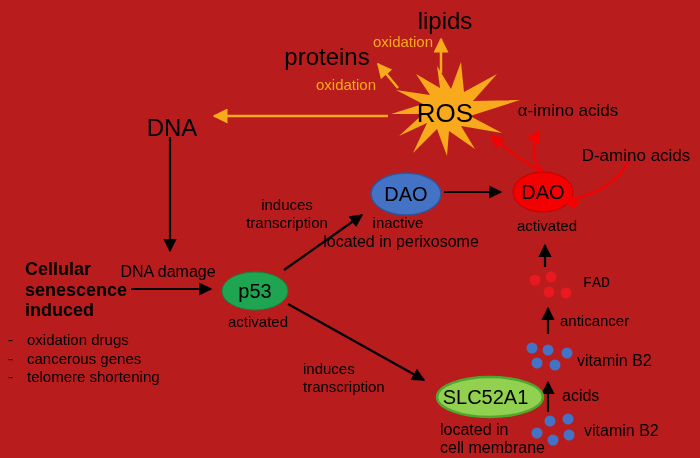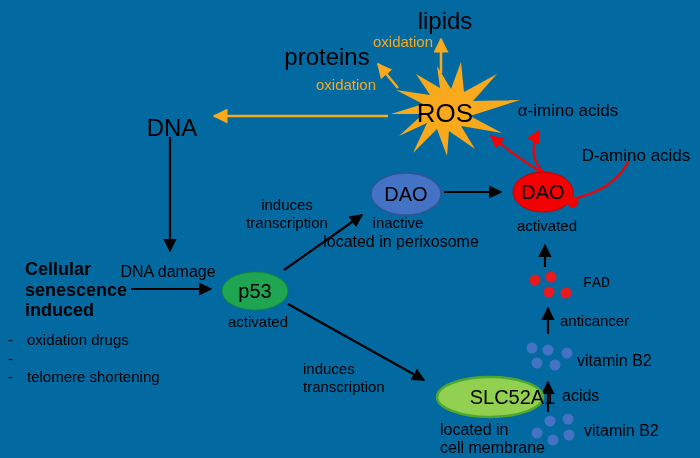--- a/index.html
+++ b/index.html
@@ -1,17 +1,17 @@
 <!DOCTYPE html>
 <html><head>
 <meta charset="utf-8">
 <style>
   html,body{margin:0;padding:0;background:#fff;}
   .canvas{
-    position:relative;width:700px;height:458px;background:#0369a1;
+    position:relative;width:700px;height:458px;background:#b91c1c;
     font-family:"Liberation Sans",sans-serif;color:#000;overflow:hidden;
   }
   .layer{position:absolute;left:0;top:0;}
   .lbl{position:absolute;white-space:pre-line;line-height:1.12;}
   .c{text-align:center;}
   .big{font-size:24px;}
   .ros-lbl{font-size:26px;}
   .node-lbl{font-size:20px;}
   .mid{font-size:17px;}
   .sm{font-size:15px;}
@@ -116,31 +116,32 @@
 induced</div>
 
   <div class="lbl sm2 c" style="left:118px;top:263px;width:100px;">DNA damage</div>
   <div class="list">
     <div class="list-item">
       <span class="dash">-</span>
       <span>oxidation drugs</span>
     </div>
     <div class="list-item">
       <span class="dash">-</span>
+      <span>cancerous genes</span>
     </div>
     <div class="list-item">
       <span class="dash">-</span>
       <span>telomere shortening</span>
     </div>
   </div>
 
   <div class="lbl sm" style="left:303px;top:360px;line-height:1.22;">induces
 transcription</div>
 
-  <div class="lbl node-lbl c" style="left:440px;top:386px;width:91px;padding-left:27px;">SLC52A1</div>
+  <div class="lbl node-lbl c" style="left:440px;top:386px;width:91px;">SLC52A1</div>
   <div class="lbl sm2" style="left:440px;top:421px;line-height:1.15;">located in
 cell membrane</div>
 
   <div class="lbl sm2" style="left:562px;top:387px;">acids</div>
   <div class="lbl sm2" style="left:577px;top:352px;">vitamin B2</div>
   <div class="lbl sm2" style="left:584px;top:422px;">vitamin B2</div>
   <div class="lbl sm" style="left:560px;top:313px;">anticancer</div>
   <div class="lbl sm" style="left:583px;top:276px;font-family:Liberation Mono, monospace;">FAD</div>
 
 </div>

